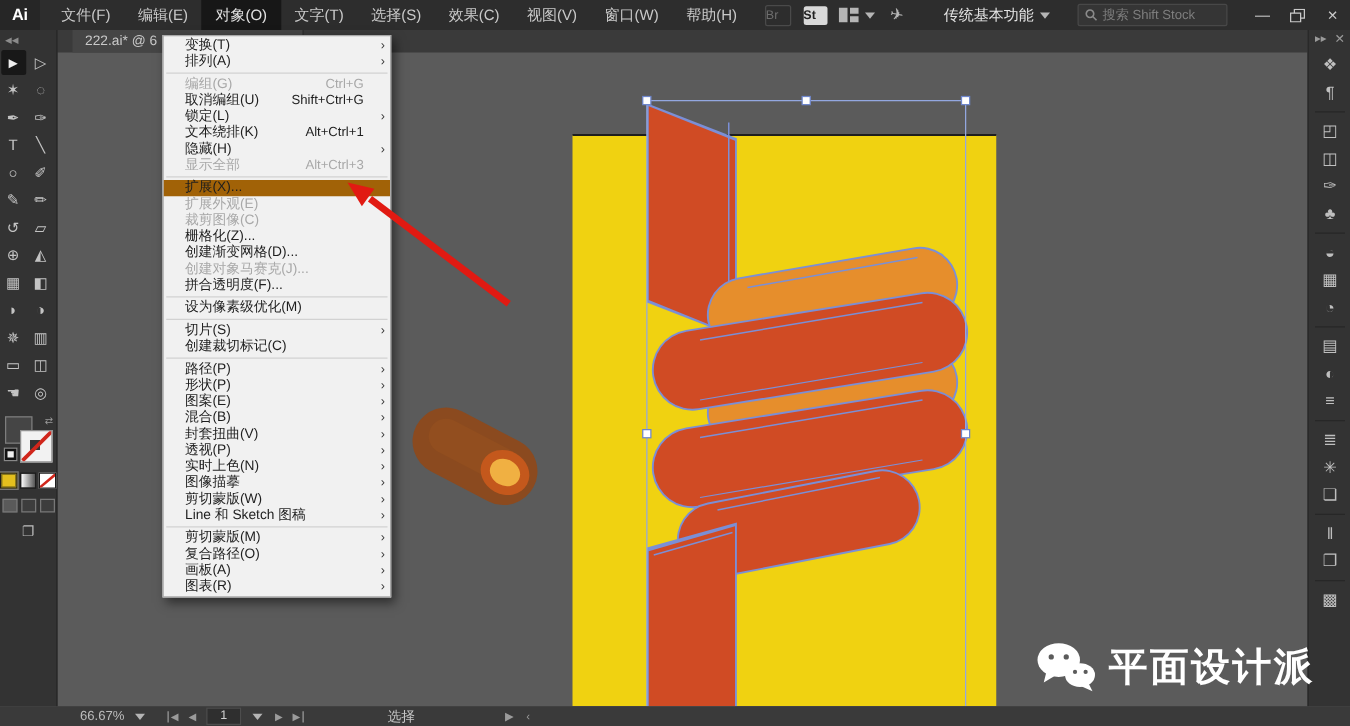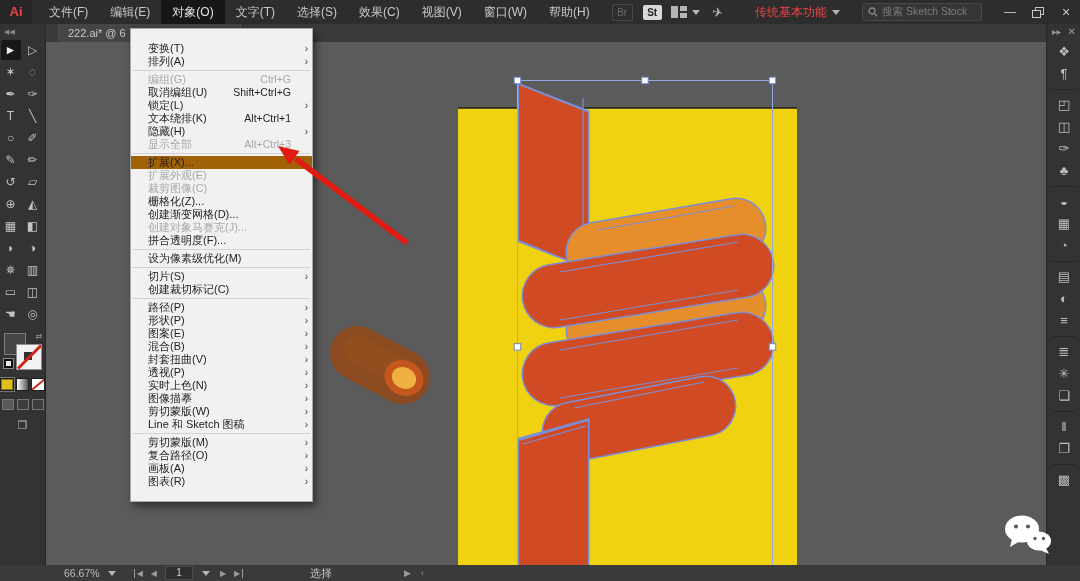--- a/index.html
+++ b/index.html
@@ -4,32 +4,32 @@
 <style>
   html,body{margin:0;padding:0;}
   body{width:1080px;height:581px;position:relative;overflow:hidden;
        background:#5B5B5B;font-family:"Liberation Sans","DejaVu Sans",sans-serif;
        -webkit-font-smoothing:antialiased;}
 
   
   #menubar{position:absolute;left:0;top:0;width:1080px;height:24px;background:#2D2D2D;
            display:flex;align-items:center;color:#C9C9C9;font-size:12px;z-index:40;}
   #ai-logo{width:32px;height:24px;line-height:24px;text-align:center;background:#262626;
-           color:#ef4444;font-weight:bold;font-size:13px;}
+           color:#ffffff;font-weight:bold;font-size:13px;}
   .mb-items{display:flex;height:24px;margin-left:6px;justify-content:center;}
   .mb-item{padding:0 11px;line-height:24px;cursor:default;white-space:nowrap;}
   .mb-item.active{background:#171717;color:#E2E2E2;}
   .mb-right{display:flex;align-items:center;margin-left:6px;}
-  .chip{width:19px;height:15px;line-height:15px;text-align:center;font-size:10px;border-radius:2px;margin:12px 5px;}
+  .chip{width:19px;height:15px;line-height:15px;text-align:left;font-size:10px;border-radius:2px;margin:12px 5px;}
   .chip.br{color:#6E6E6E;border:1px solid #4A4A4A;}
   .chip.st{background:#D9D9D9;color:#222;font-weight:bold;}
   .caret{width:0;height:0;border-left:4px solid transparent;border-right:4px solid transparent;
          border-top:5px solid #B5B5B5;display:inline-block;margin-left:5px;}
   .icon-dim{color:#B5B5B5;}
-  #workspace{margin-left:auto;display:flex;align-items:center;font-size:12px;color:#ef4444;white-space:nowrap;}
+  #workspace{margin-left:auto;display:flex;align-items:center;font-size:12px;color:#e5e5e5;white-space:nowrap;}
   #stock-search{display:flex;align-items:center;margin:0 14px 0 22px;width:108px;height:16px;
                 background:#353535;border:1px solid #484848;border-radius:2px;padding:0 5px;
                 color:#7E7E7E;font-size:10.5px;white-space:nowrap;overflow:hidden;}
   #stock-search svg{margin-right:4px;flex:none;}
   .winbtn{width:28px;height:24px;display:flex;align-items:center;justify-content:center;color:#C9C9C9;}
   .winbtn.close{font-size:14px;}
 
   
   #tabbar{position:absolute;left:45px;top:24px;width:1001px;height:18px;background:#3A3A3A;z-index:5;}
   #doc-tab{position:absolute;left:13px;top:0;height:18px;line-height:18px;padding:0 14px 0 10px;
@@ -83,21 +83,21 @@
   .navg{color:#9b9b9b;font-size:8px;margin:0 4px;}
   .navg.first{border-left:1px solid #9b9b9b;padding-left:2px;}
   .navg.last{border-right:1px solid #9b9b9b;padding-right:2px;}
   #ab-num{width:26px;height:12px;line-height:12px;background:#2F2F2F;border:1px solid #4d4d4d;
           text-align:center;margin:0 4px;font-size:10px;color:#D0D0D0;}
   #tool-status{position:absolute;left:310px;color:#C6C6C6;font-size:11px;}
   #sb-extra{position:absolute;left:404px;display:flex;gap:10px;color:#9b9b9b;font-size:9px;}
 
   
   #object-menu-dropdown{position:absolute;left:130px;top:28px;width:181px;background:#F1F1F1;
-        border:1px solid #A9A9A9;box-shadow:3px 4px 8px rgba(0,0,0,.5);padding:13px 0;z-index:50;}
+        border:1px solid #A9A9A9;box-shadow:3px 4px 8px rgba(0,0,0,.5);padding:1px 0;z-index:50;}
   .mi{display:flex;align-items:center;height:13px;line-height:13px;padding:0 4px 0 17px;
       font-size:11px;color:#1E1E1E;white-space:nowrap;}
   .mi-label{flex:none;}
   .mi-short{margin-left:auto;padding-right:6px;font-size:10.5px;}
   .mi-sub{width:11px;text-align:right;font-size:10px;color:#3c3c3c;}
   .mi.dis{color:#A8A8A8;}
   .mi.dis .mi-sub{color:#A8A8A8;}
   .mi.hl{background:#a16207;}
   .mi.sepline{height:1px;min-height:1px;background:#D2D2D2;margin:2px 2px;padding:0;}
 
@@ -213,21 +213,21 @@
   </div>
   <div id="workspace">
     <span>传统基本功能</span>
     <span class="caret"></span>
   </div>
   <div id="stock-search">
     <svg width="10" height="10" viewBox="0 0 10 10">
       <circle cx="4" cy="4" r="3" fill="none" stroke="#8a8a8a" stroke-width="1.3"></circle>
       <line x1="6.2" y1="6.2" x2="9.2" y2="9.2" stroke="#8a8a8a" stroke-width="1.3"></line>
     </svg>
-    <span>搜索 Sketch Stock</span>
+    <span>搜索 Shift Stock</span>
   </div>
   <span class="winbtn">—</span>
   <span class="winbtn">
     <svg width="12" height="11">
       <rect x="3.5" y="0.5" width="8" height="7" fill="none" stroke="#C9C9C9"></rect>
       <rect x="0.5" y="3.5" width="8" height="7" fill="#2D2D2D" stroke="#C9C9C9"></rect>
     </svg>
   </span>
   <span class="winbtn close">×</span>
 </div>
@@ -622,18 +622,19 @@
   <svg width="48" height="40" viewBox="0 0 48 40">
     <ellipse cx="18" cy="14" rx="17" ry="13.5" fill="#FFFFFF"></ellipse>
     <polygon points="8,24 6,32 16,26" fill="#FFFFFF"></polygon>
     <circle cx="12" cy="11.5" r="2.1" fill="#5B5B5B"></circle>
     <circle cx="24" cy="11.5" r="2.1" fill="#5B5B5B"></circle>
     <ellipse cx="35" cy="26" rx="12" ry="9.5" fill="#FFFFFF"></ellipse>
     <polygon points="42,33 45,39 36,35" fill="#FFFFFF"></polygon>
     <circle cx="31" cy="23.5" r="1.7" fill="#5B5B5B"></circle>
     <circle cx="39.5" cy="23.5" r="1.7" fill="#5B5B5B"></circle>
   </svg>
+  <span>平面设计派</span>
 </div>
 
 <svg id="arrow-overlay" width="1080" height="581" viewBox="0 0 1080 581">
   <line x1="407" y1="243" x2="296" y2="159" stroke="#E11A12" stroke-width="5.5"></line>
   <polygon points="278,146 299.5,151 289.5,165" fill="#E11A12"></polygon>
 </svg>
 
 </body></html>

